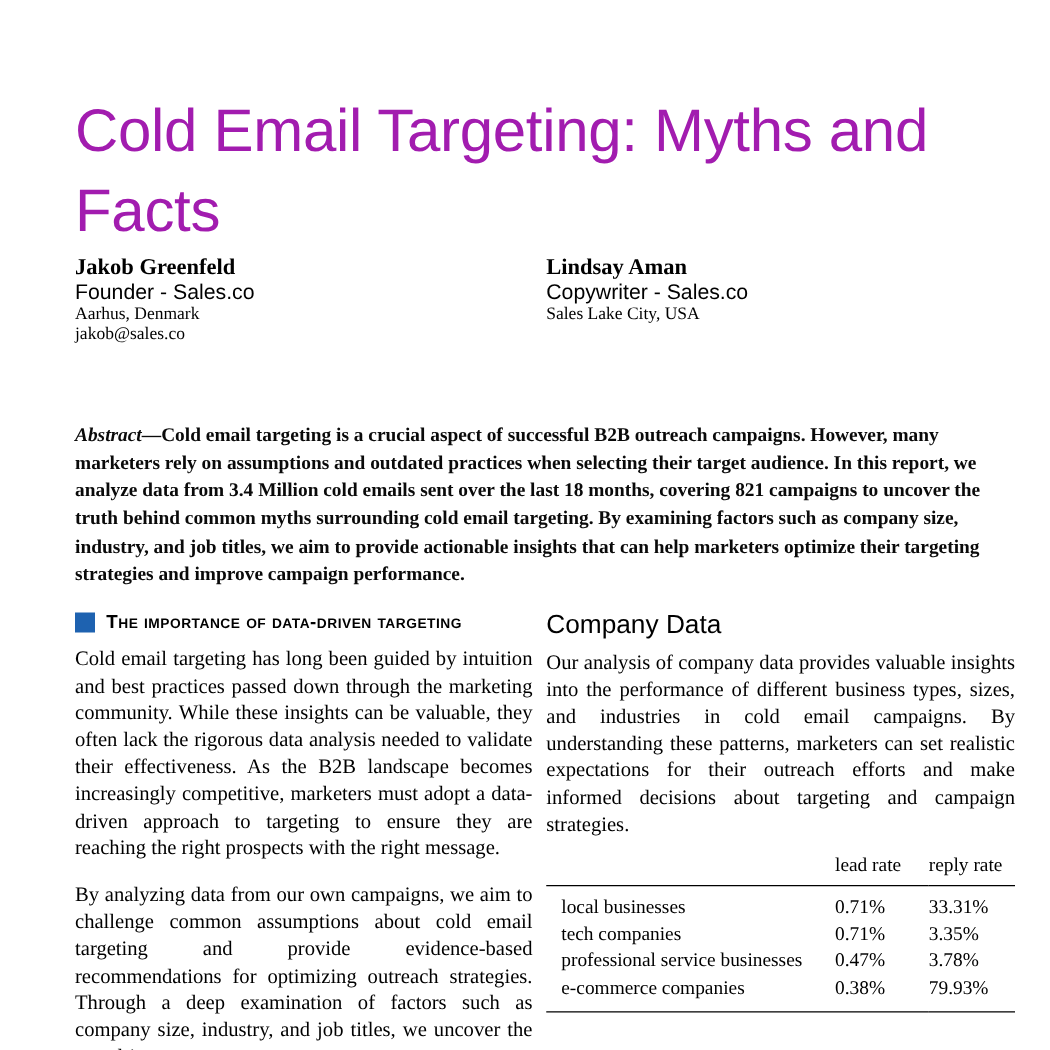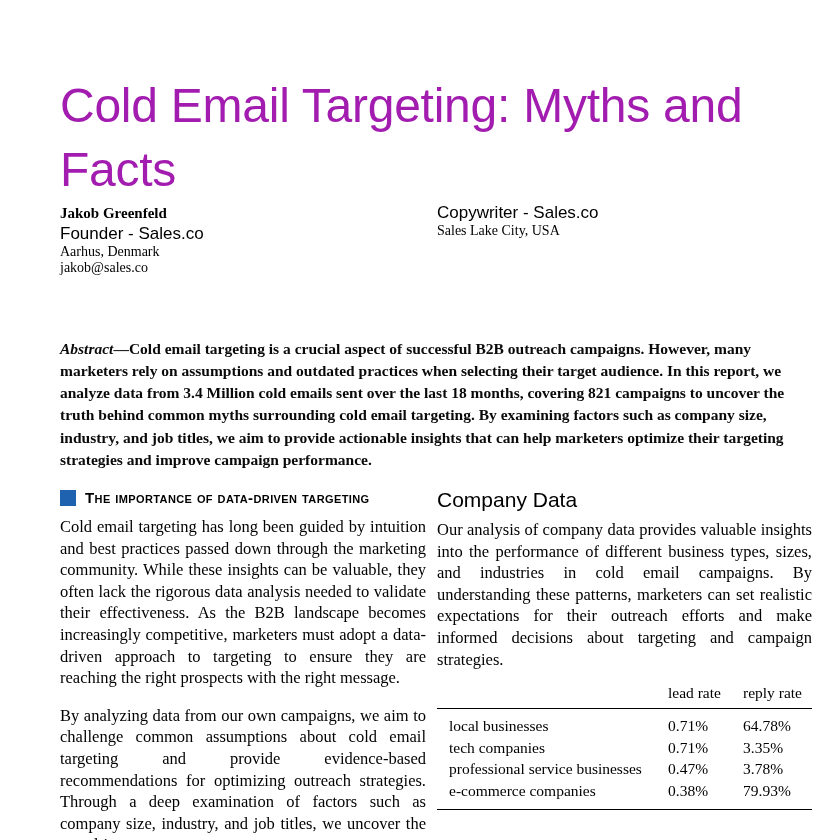--- a/index.html
+++ b/index.html
@@ -26,21 +26,21 @@
     color: #a21caf;
   }
 
   
   .author-block { position: absolute; top: 203px; }
   .author-block.first  { left: 60px; }
   .author-block.second { left: 437px; }
   .author-name {
     font-family: "Liberation Serif", serif;
     font-weight: 700;
-    font-size: 15px;
+    font-size: 18px;
     line-height: 21px;
   }
   .author-role {
     font-family: "Liberation Sans", sans-serif;
     font-size: 17px;
     line-height: 20px;
   }
   .author-loc, .author-email {
     font-family: "Liberation Serif", serif;
     font-size: 14px;
@@ -137,20 +137,21 @@
   <h1 class="doc-title">Cold Email Targeting: Myths and Facts</h1>
 
   <div class="author-block first">
     <div class="author-name">Jakob Greenfeld</div>
     <div class="author-role">Founder - Sales.co</div>
     <div class="author-loc">Aarhus, Denmark</div>
     <div class="author-email">jakob@sales.co</div>
   </div>
 
   <div class="author-block second">
+    <div class="author-name">Lindsay Aman</div>
     <div class="author-role">Copywriter - Sales.co</div>
     <div class="author-loc">Sales Lake City, USA</div>
   </div>
 
   <p class="abstract"><span class="abs-label">Abstract</span><span>—</span><span>Cold email targeting is a crucial aspect of successful B2B outreach campaigns. However, many marketers rely on assumptions and outdated practices when selecting their target audience. In this report, we analyze data from 3.4 Million cold emails sent over the last 18 months, covering 821 campaigns to uncover the truth behind common myths surrounding cold email targeting. By examining factors such as company size, industry, and job titles, we aim to provide actionable insights that can help marketers optimize their targeting strategies and improve campaign performance.</span></p>
 
   <div class="col left">
     <h2 class="section-heading">
       <span class="section-marker" style="background: rgb(30, 98, 176);"></span>
       <span>The importance of data-driven targeting</span>
@@ -173,21 +174,21 @@
         <tr>
           <th></th>
           <th>lead rate</th>
           <th>reply rate</th>
         </tr>
       </thead>
       <tbody>
         <tr>
           <td class="label-cell">local businesses</td>
           <td>0.71%</td>
-          <td>64.78%</td>
+          <td>33.31%</td>
         </tr>
         <tr>
           <td class="label-cell">tech companies</td>
           <td>0.71%</td>
           <td>3.35%</td>
         </tr>
         <tr>
           <td class="label-cell">professional service businesses</td>
           <td>0.47%</td>
           <td>3.78%</td>

